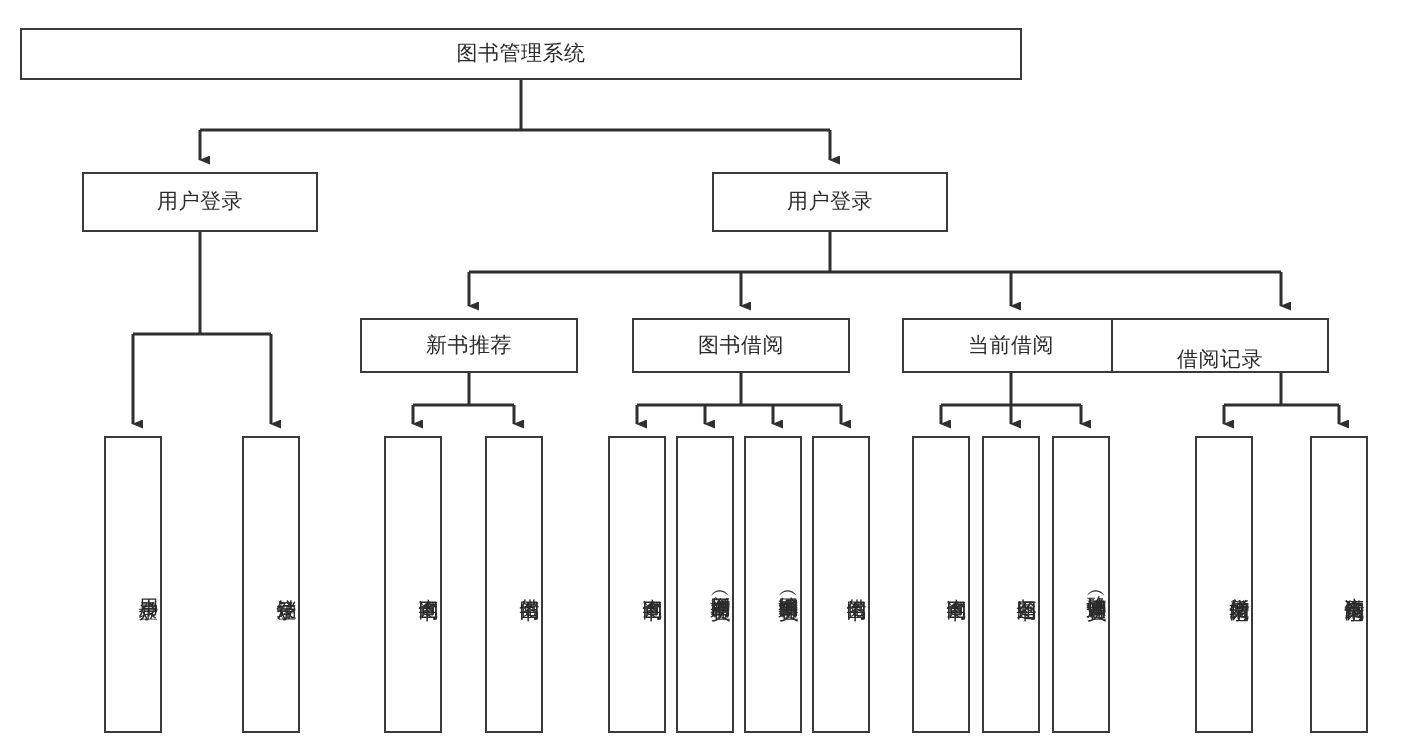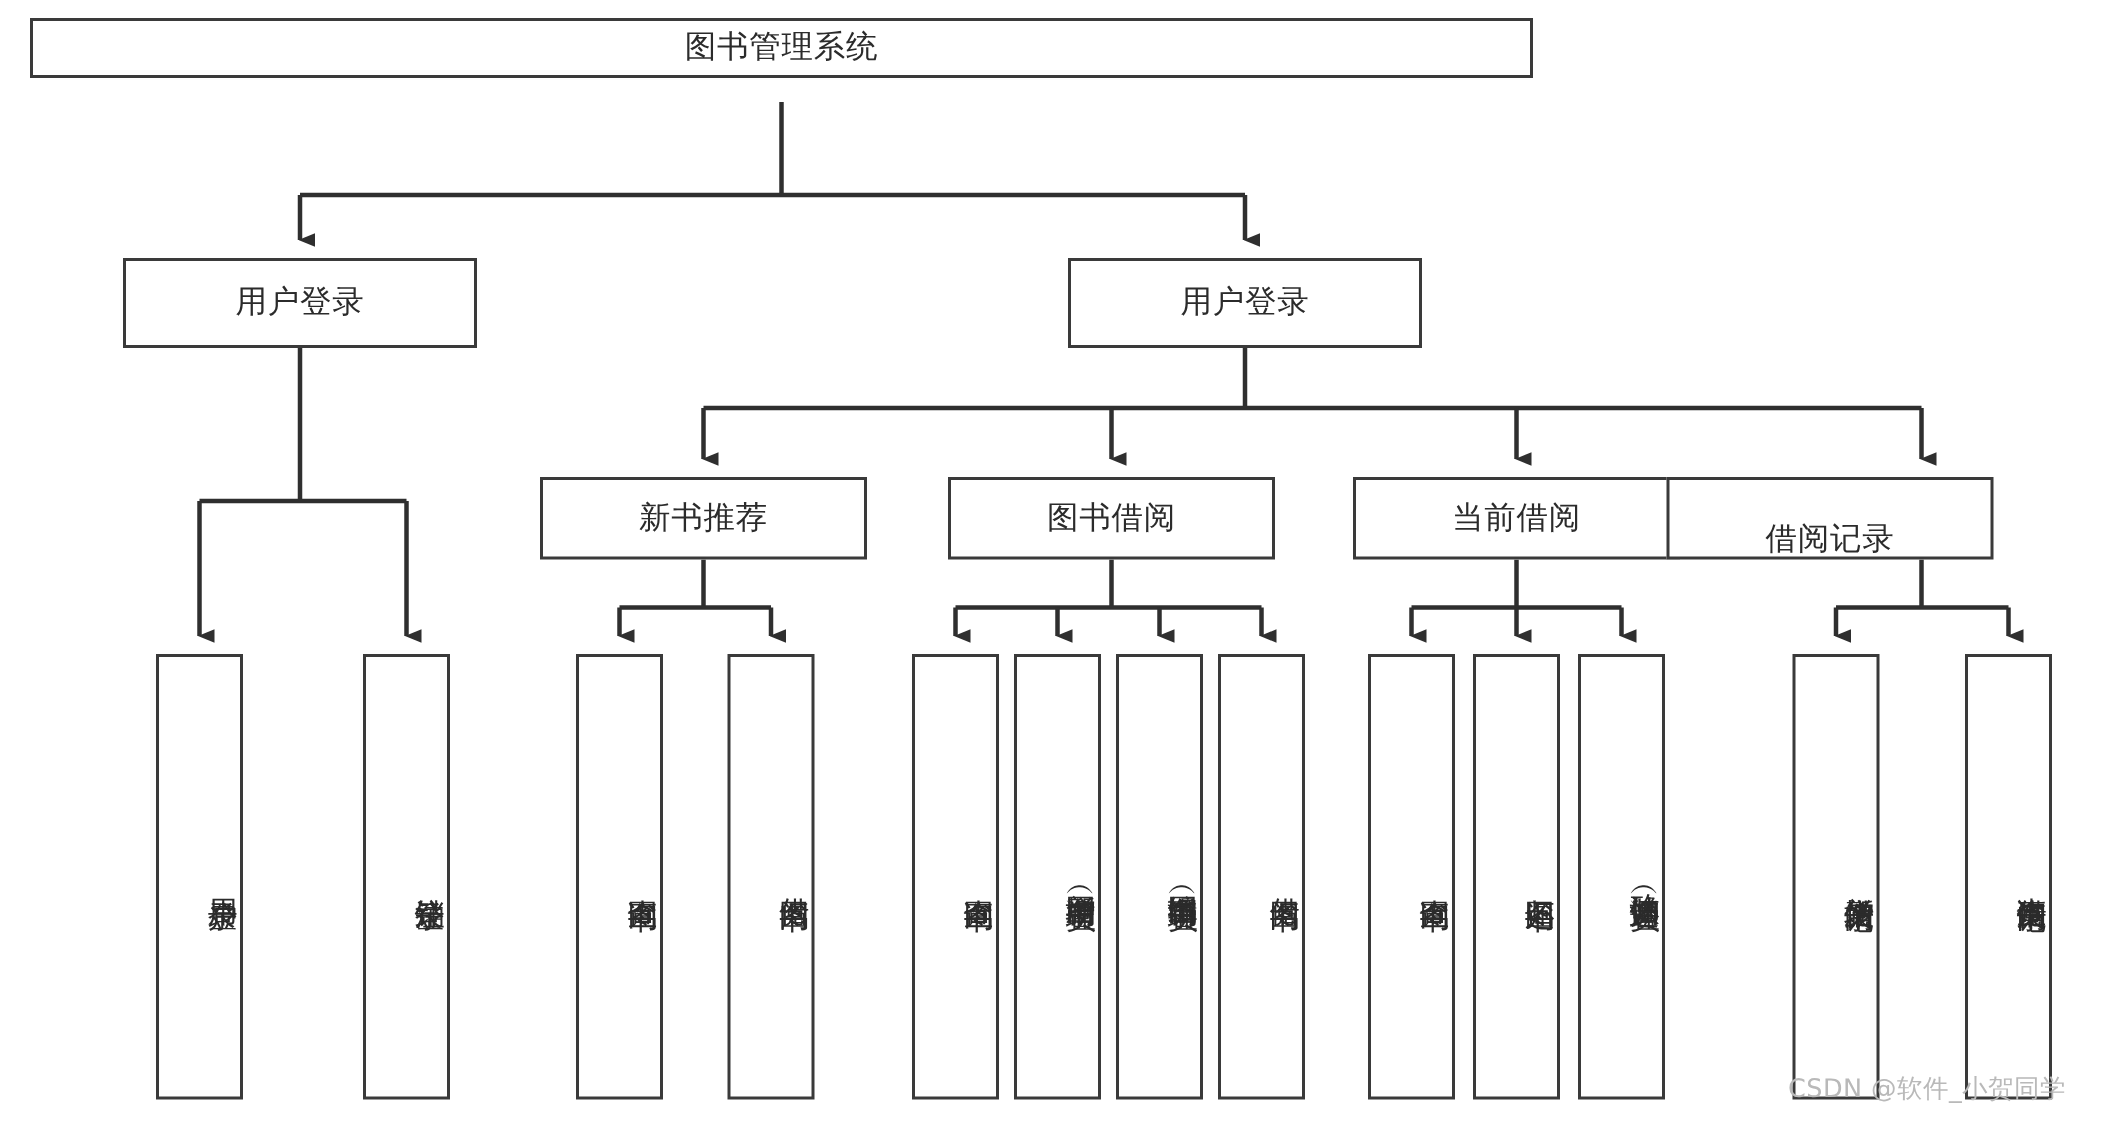--- a/index.html
+++ b/index.html
@@ -115,21 +115,21 @@
       <path d="M 1081 405 L 1081 424" marker-end="url(#arrowhead)"></path>
 
       <path d="M 1281 373 L 1281 405"></path>
       <path d="M 1224 405 L 1339 405"></path>
       <path d="M 1224 405 L 1224 424" marker-end="url(#arrowhead)"></path>
       <path d="M 1339 405 L 1339 424" marker-end="url(#arrowhead)"></path>
 
     </g>
   </svg>
 
-  <div class="node node-h" style="left:20px; top:12px; width:1002px; height:40px;">
+  <div class="node node-h" style="left:20px; top:28px; width:1002px; height:52px;">
     <span>图书管理系统</span>
   </div>
 
   <div class="node node-h" style="left:82px; top:172px; width:236px; height:60px;">
     <span>用户登录</span>
   </div>
   <div class="node node-h" style="left:712px; top:172px; width:236px; height:60px;">
     <span>用户登录</span>
   </div>
 
@@ -183,15 +183,14 @@
     <span>确认归还（管理员）</span>
   </div>
 
   <div class="node node-v" style="left:1195px; top:436px; width:58px; height:297px;">
     <span>新增借阅记录</span>
   </div>
   <div class="node node-v" style="left:1310px; top:436px; width:58px; height:297px;">
     <span>查询借阅记录</span>
   </div>
 
-  <div id="watermark">CSDN @软件_小贺同学</div>
 
 </div>
 
 </body></html>

